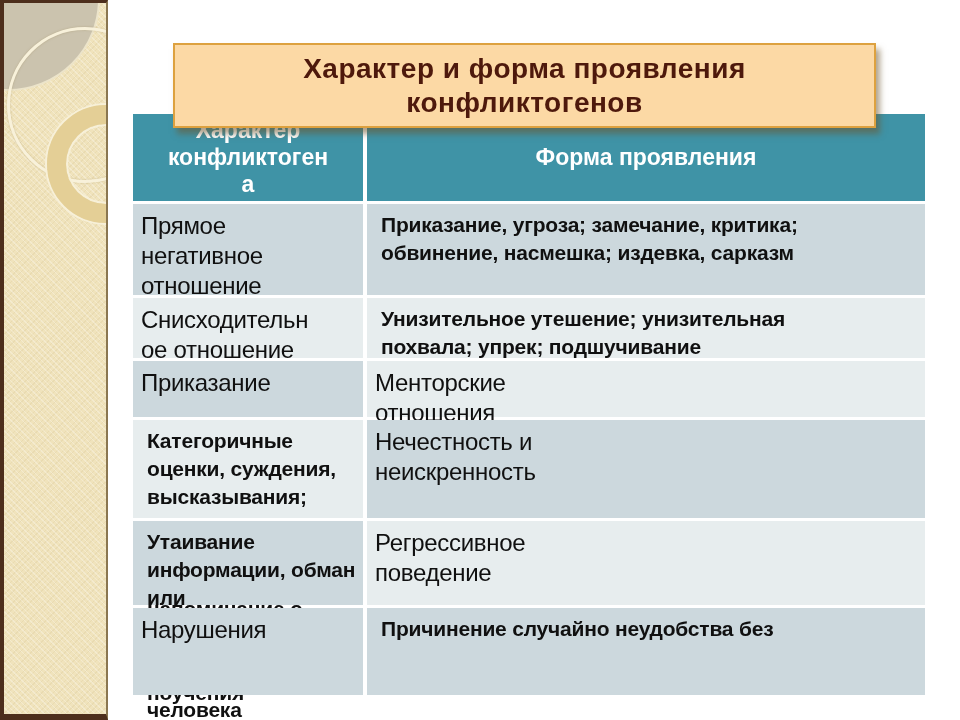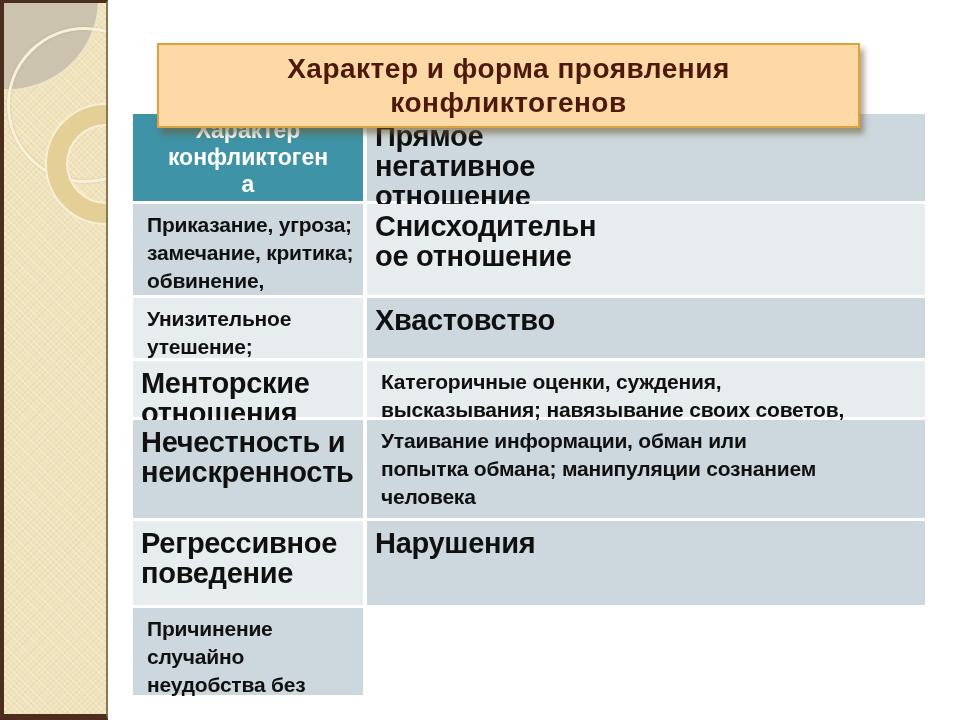--- a/index.html
+++ b/index.html
@@ -53,28 +53,28 @@
     grid-template-columns:230px 558px;
     grid-template-rows:87px 91px 60px 56px 98px 84px 87px 72px;
     row-gap:3px;column-gap:4px;
   }
   .cell{color:var(--cell-text);white-space:pre-line;}
   .th{
     background:var(--header-teal);color:#fff;font-weight:bold;
     display:flex;align-items:center;justify-content:center;
     text-align:center;font-size:23px;line-height:27px;
   }
-  .c1{font-weight:bold;font-size:29px;line-height:30px;padding:7px 6px 4px 8px;letter-spacing:-0.3px;}
+  .c1{font-weight:normal;font-size:24px;line-height:30px;padding:7px 6px 4px 8px;letter-spacing:-0.3px;}
   .c2{font-weight:bold;font-size:21px;line-height:28px;padding:7px 0 4px 14px;letter-spacing:-0.2px;}
   .dark{background:var(--row-dark);}
   .light{background:var(--row-light);}
 
   
   .title-box{
-    position:absolute;left:157px;top:43px;width:703px;height:85px;
+    position:absolute;left:173px;top:43px;width:703px;height:85px;
     background:var(--title-bg);
     border:2px solid var(--title-border);
     box-shadow:4px 6px 6px rgba(110,85,45,.55);
     display:flex;align-items:center;justify-content:center;
     z-index:5;
   }
   .title-text{
     color:var(--title-text);font-weight:bold;font-size:28px;line-height:34px;
     text-align:center;white-space:pre-line;letter-spacing:0.5px;
   }
@@ -87,33 +87,34 @@
   <div class="sidebar">
     <div class="circle-tan"></div>
     <div class="ring-white"></div>
     <div class="donut"></div>
   </div>
 
   <div class="ctable">
     <div class="cell th">Характер
 конфликтоген
 а</div>
+    <div class="cell th">Форма проявления</div>
 
     <div class="cell c1 dark">Прямое
 негативное
 отношение</div>
     <div class="cell c2 dark">Приказание, угроза; замечание, критика;
 обвинение, насмешка; издевка, сарказм</div>
 
     <div class="cell c1 light">Снисходительн
 ое отношение</div>
     <div class="cell c2 light">Унизительное утешение; унизительная
 похвала; упрек; подшучивание</div>
 
-    <div class="cell c1 dark">Хвастовство</div>
+    <div class="cell c1 dark">Приказание</div>
 
     <div class="cell c1 light">Менторские
 отношения</div>
     <div class="cell c2 light">Категоричные оценки, суждения,
 высказывания; навязывание своих советов,
 своей точки зрения; напоминание о
 неприятном; нравоучения и поучения</div>
 
     <div class="cell c1 dark">Нечестность и
 неискренность</div>

